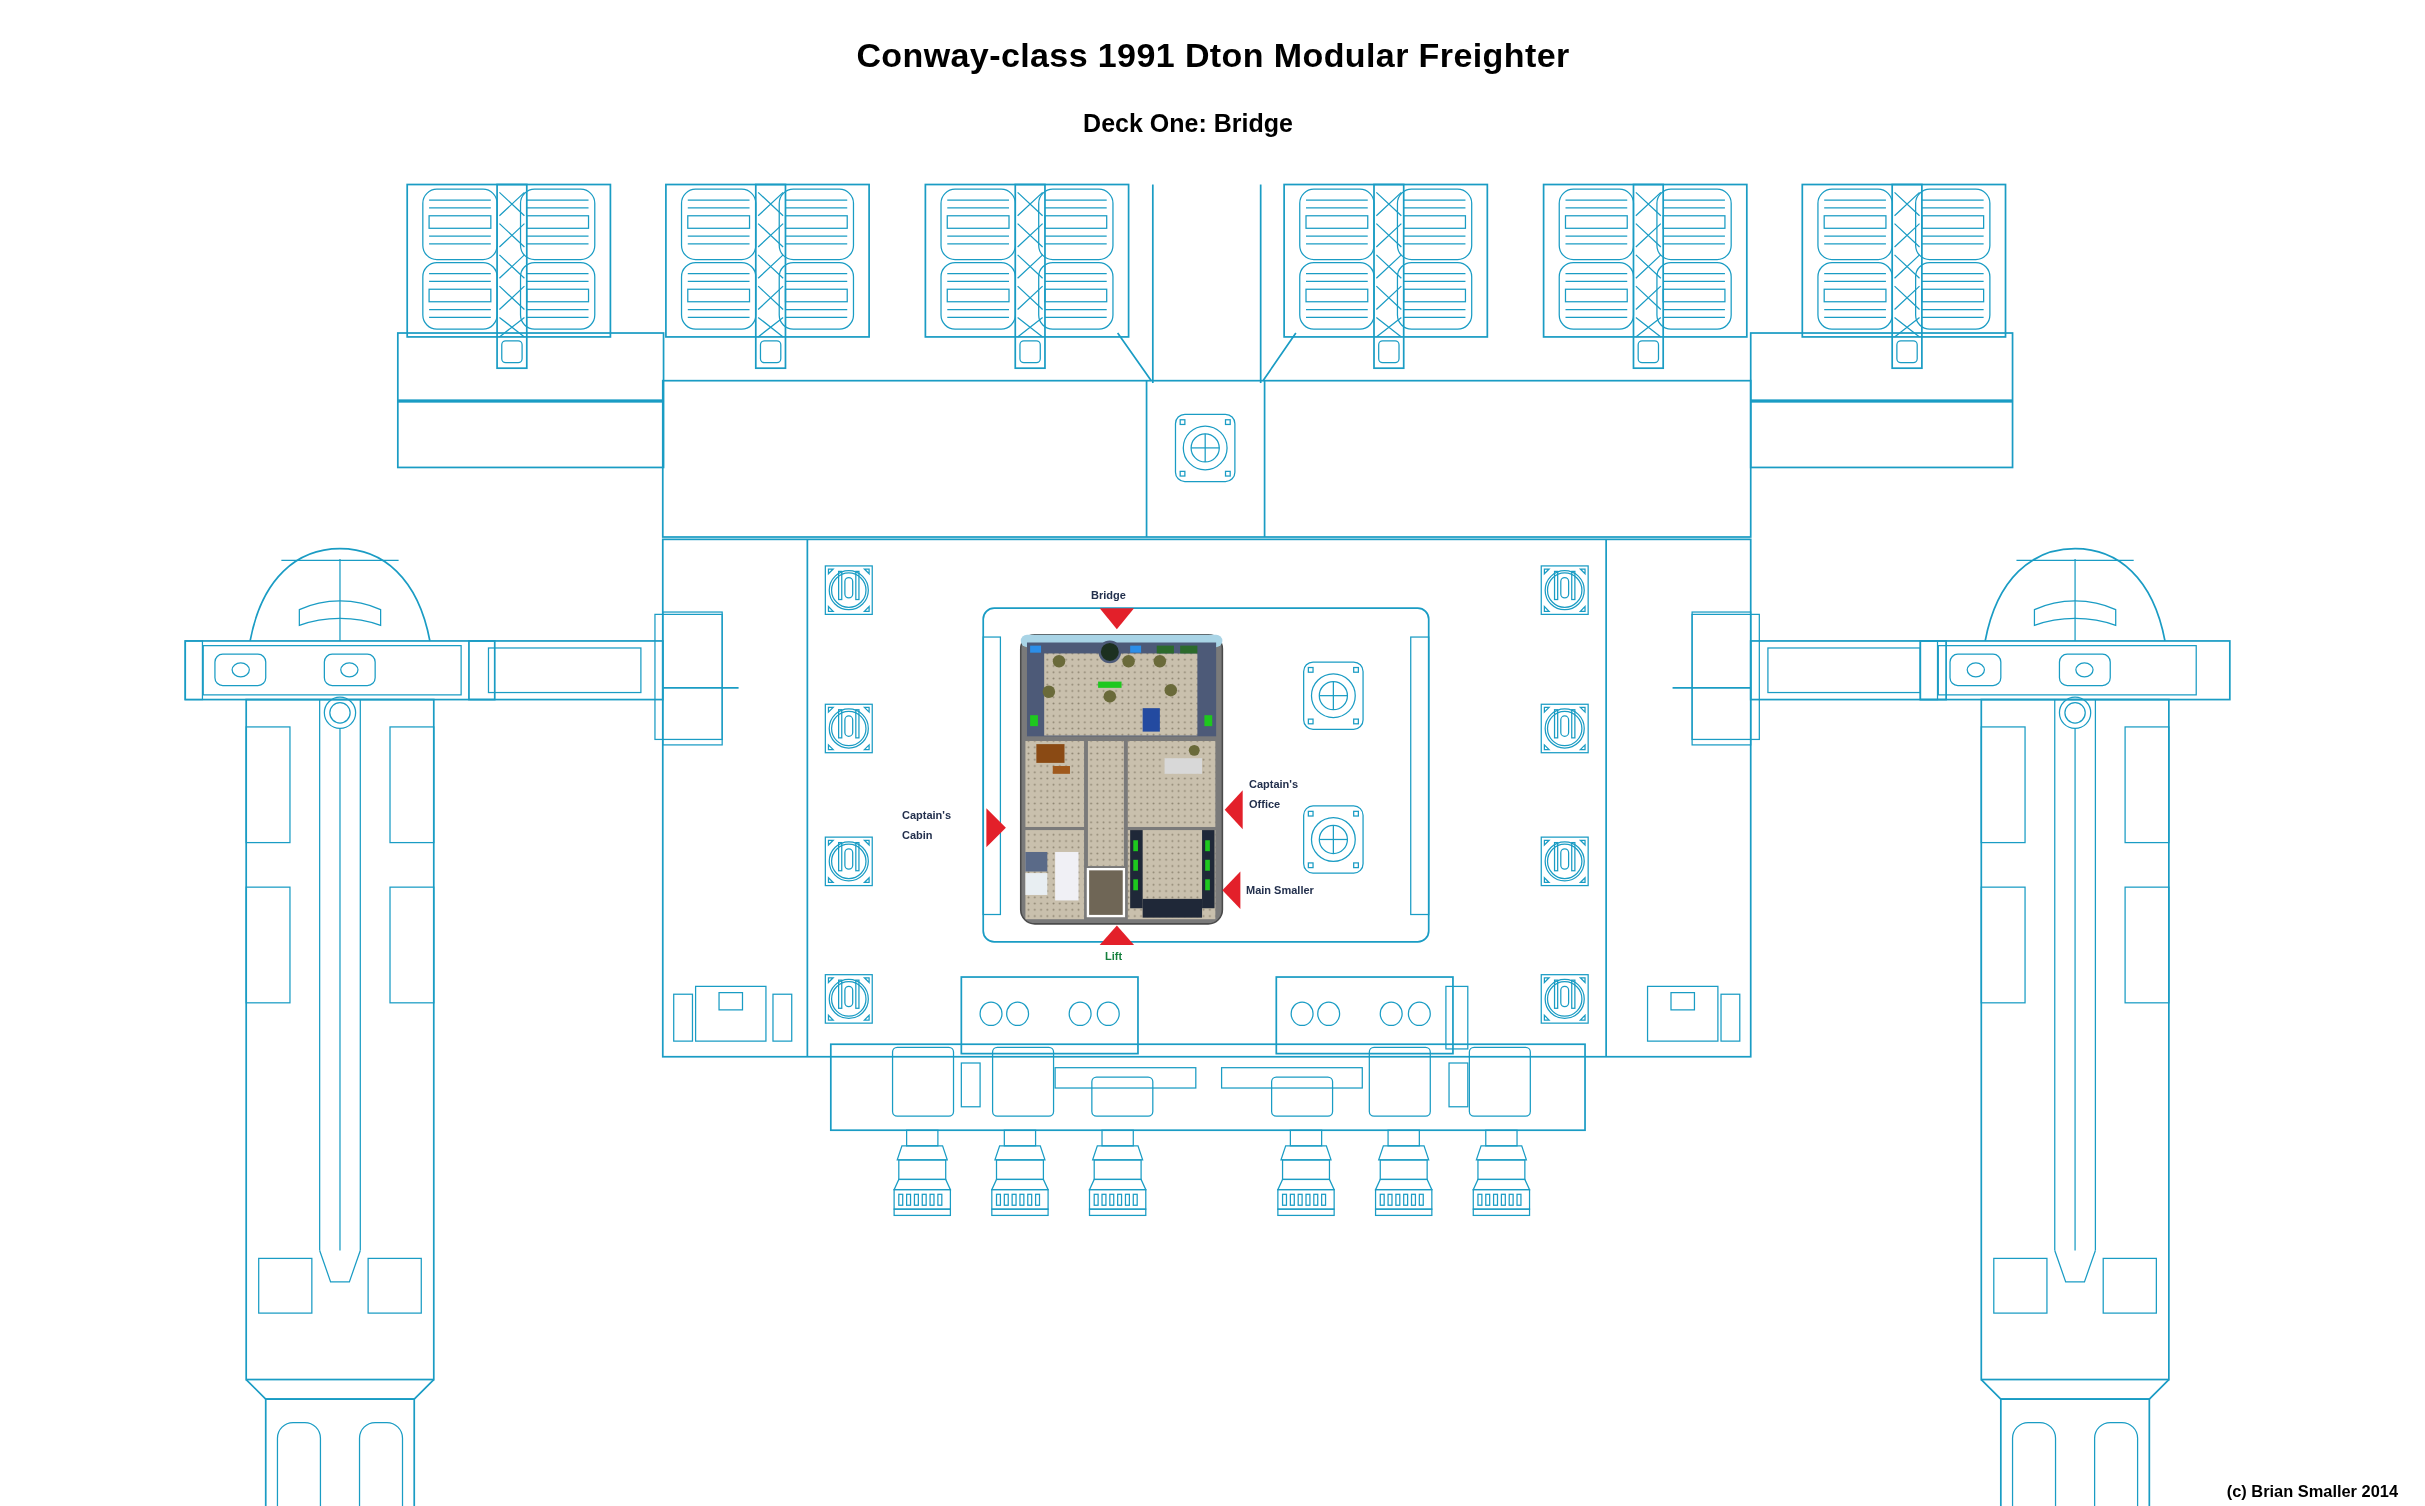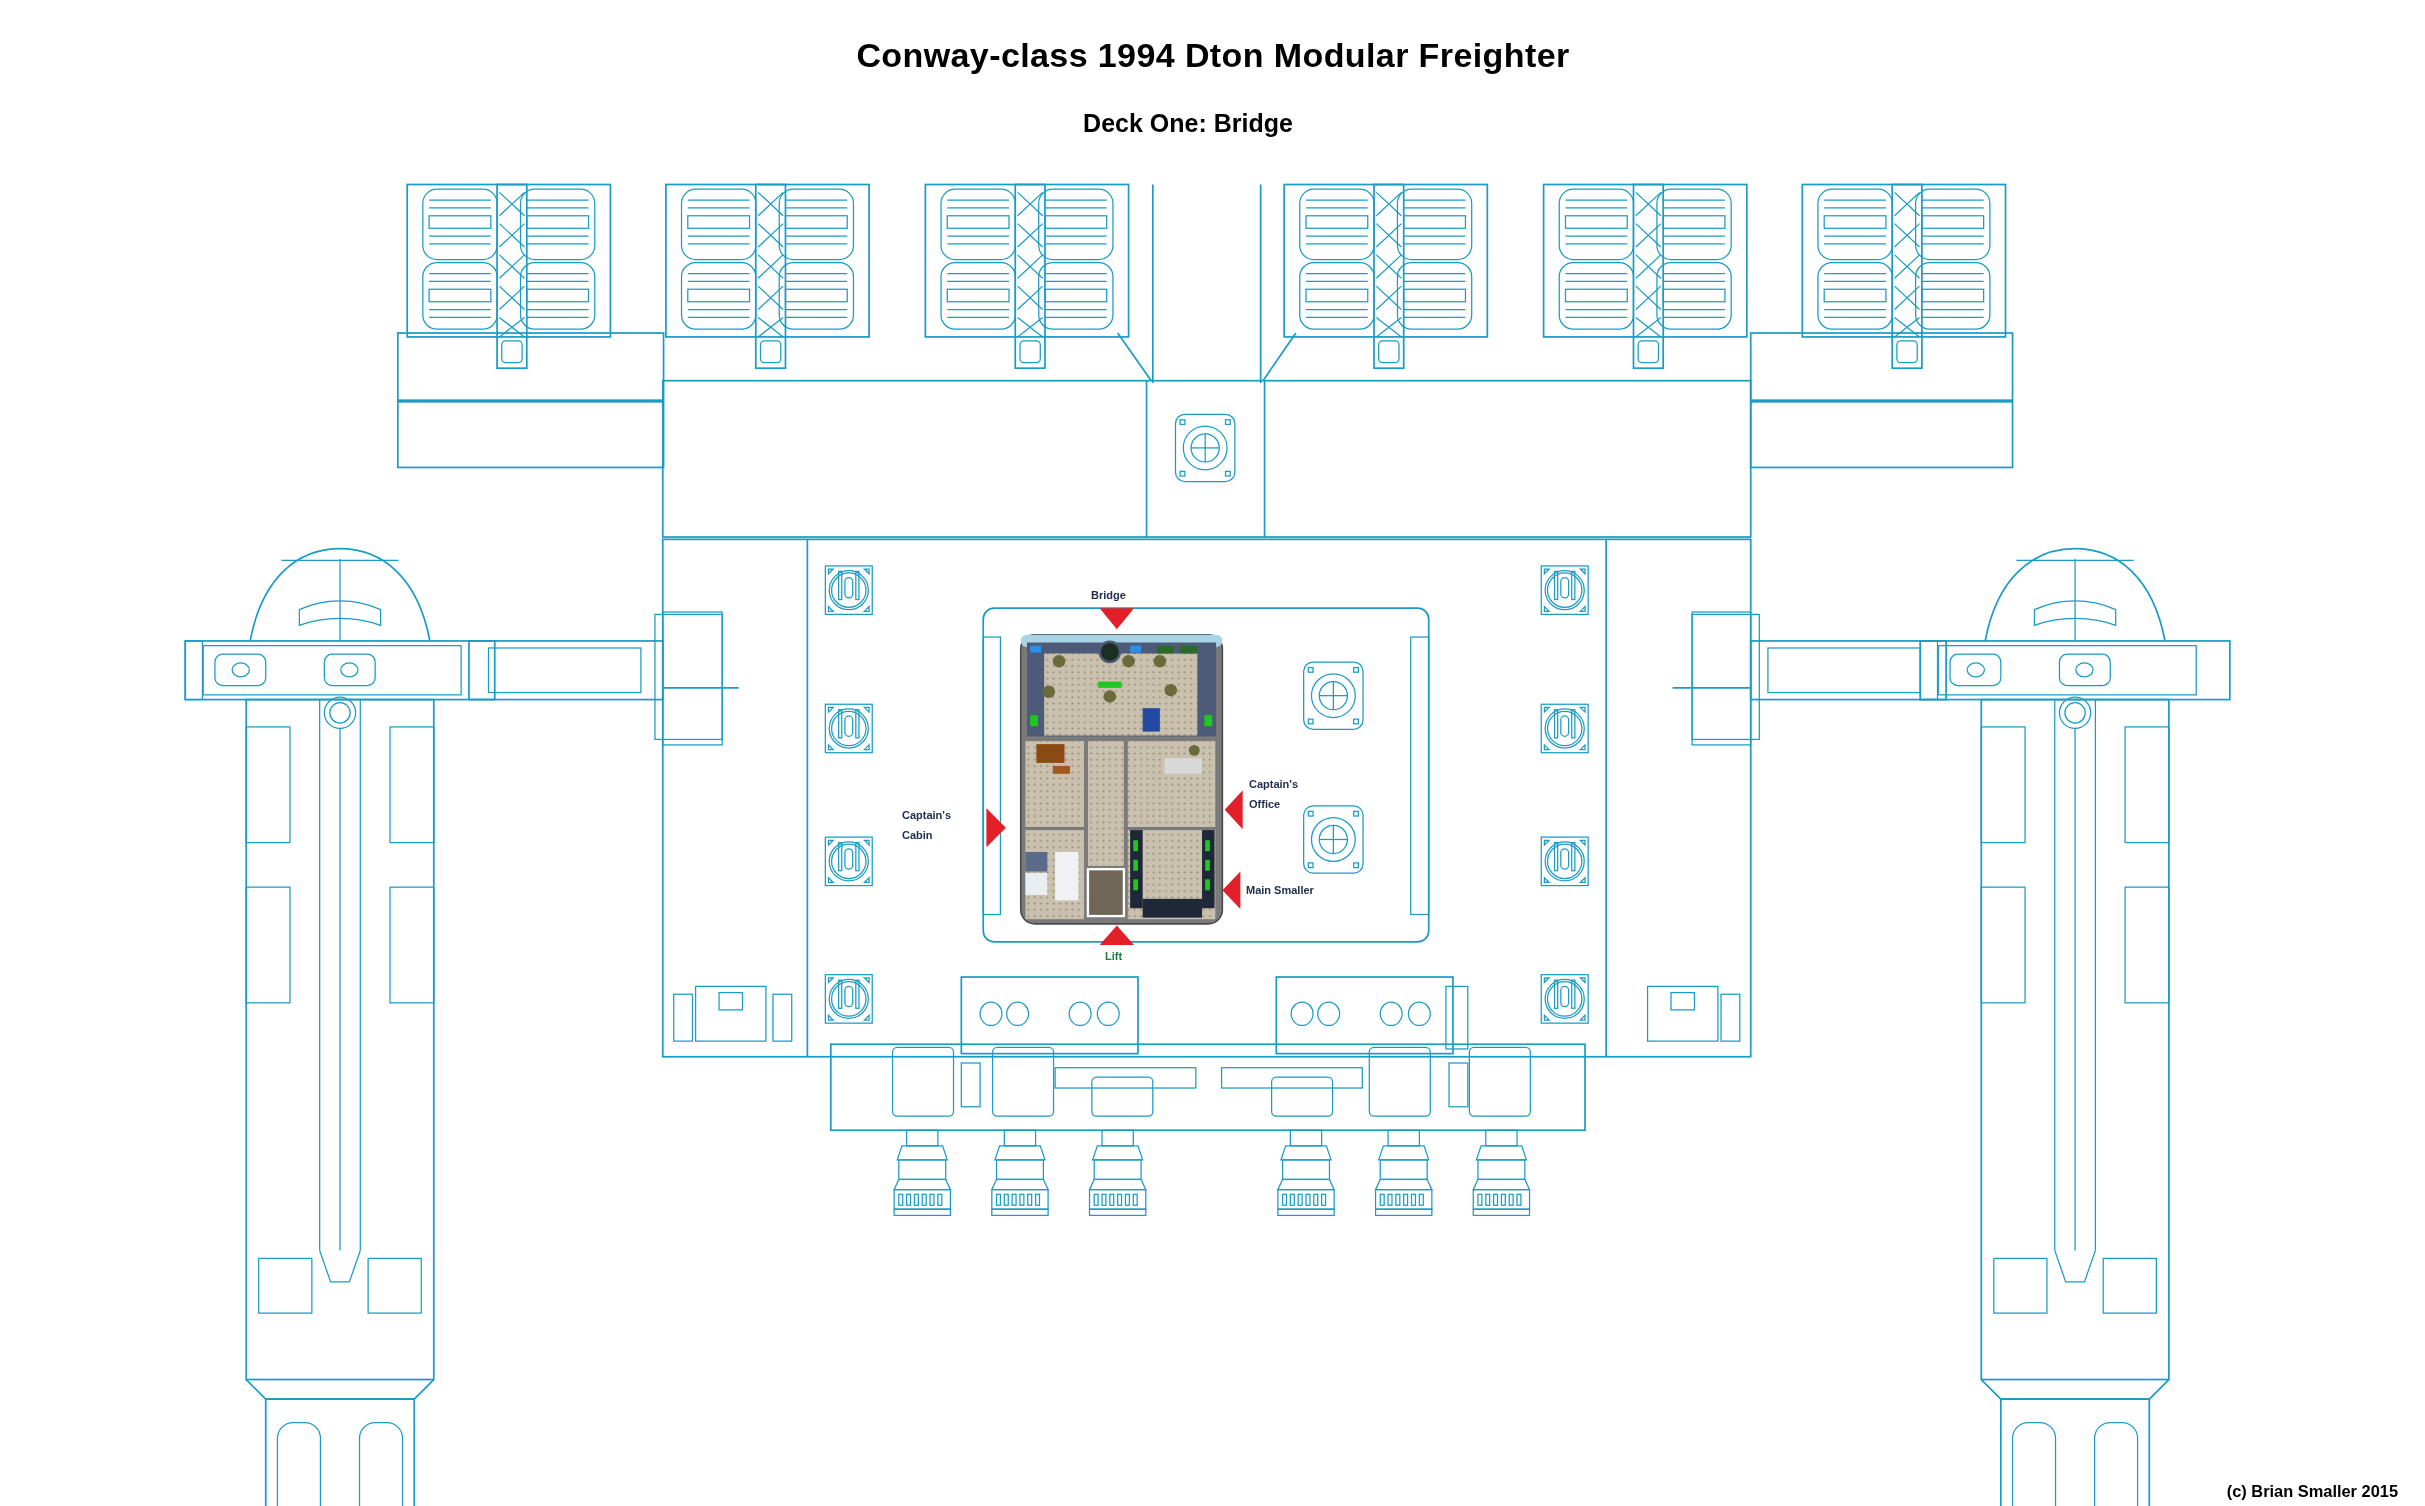--- a/index.html
+++ b/index.html
@@ -9,21 +9,21 @@
   .ln-thin { fill:none; stroke:#1a9cc4; stroke-width:1.6; }
   .title { position:absolute; left:0; width:2426px; text-align:center; color:#000; font-weight:bold; }
   #main-title { top:36px; font-size:34px; letter-spacing:0.4px; }
   #deck-title { top:109px; font-size:25px; left:-25px; }
   .callout { position:absolute; color:#23304d; font-weight:bold; font-size:11px; line-height:20.3px; }
   .copyright { position:absolute; right:28px; top:1482px; font-size:16.4px; font-weight:bold; color:#000; }
 </style>
 </head>
 <body>
 
-<div class="title" id="main-title">Conway-class 1994 Dton Modular Freighter</div>
+<div class="title" id="main-title">Conway-class 1991 Dton Modular Freighter</div>
 <div class="title" id="deck-title">Deck One: Bridge</div>
 
 <svg id="plan" viewBox="0 0 3104 1928" xmlns="http://www.w3.org/2000/svg">
   <defs>
     <pattern id="floorPat" width="8" height="8" patternUnits="userSpaceOnUse">
       <rect width="8" height="8" fill="#c9c0ad"></rect>
       <circle cx="4" cy="4" r="1.2" fill="#8c8370"></circle>
     </pattern>
     <g id="cargoModule">
       <rect class="ln" x="0" y="0" width="260" height="195"></rect>
@@ -288,14 +288,14 @@
 </svg>
 
 <div class="callout" style="left:1091px; top:585px;">Bridge</div>
 <div class="callout" style="left:1249px; top:774px; white-space:pre-line;">Captain's
 Office</div>
 <div class="callout" style="left:902px; top:805px; white-space:pre-line;">Captain's
 Cabin</div>
 <div class="callout" style="left:1246px; top:880px;">Main Smaller</div>
 <div class="callout" style="left:1105px; top:946px; color:#15803d;">Lift</div>
 
-<div class="copyright">(c) Brian Smaller 2015</div>
+<div class="copyright">(c) Brian Smaller 2014</div>
 
 
 </body></html>

